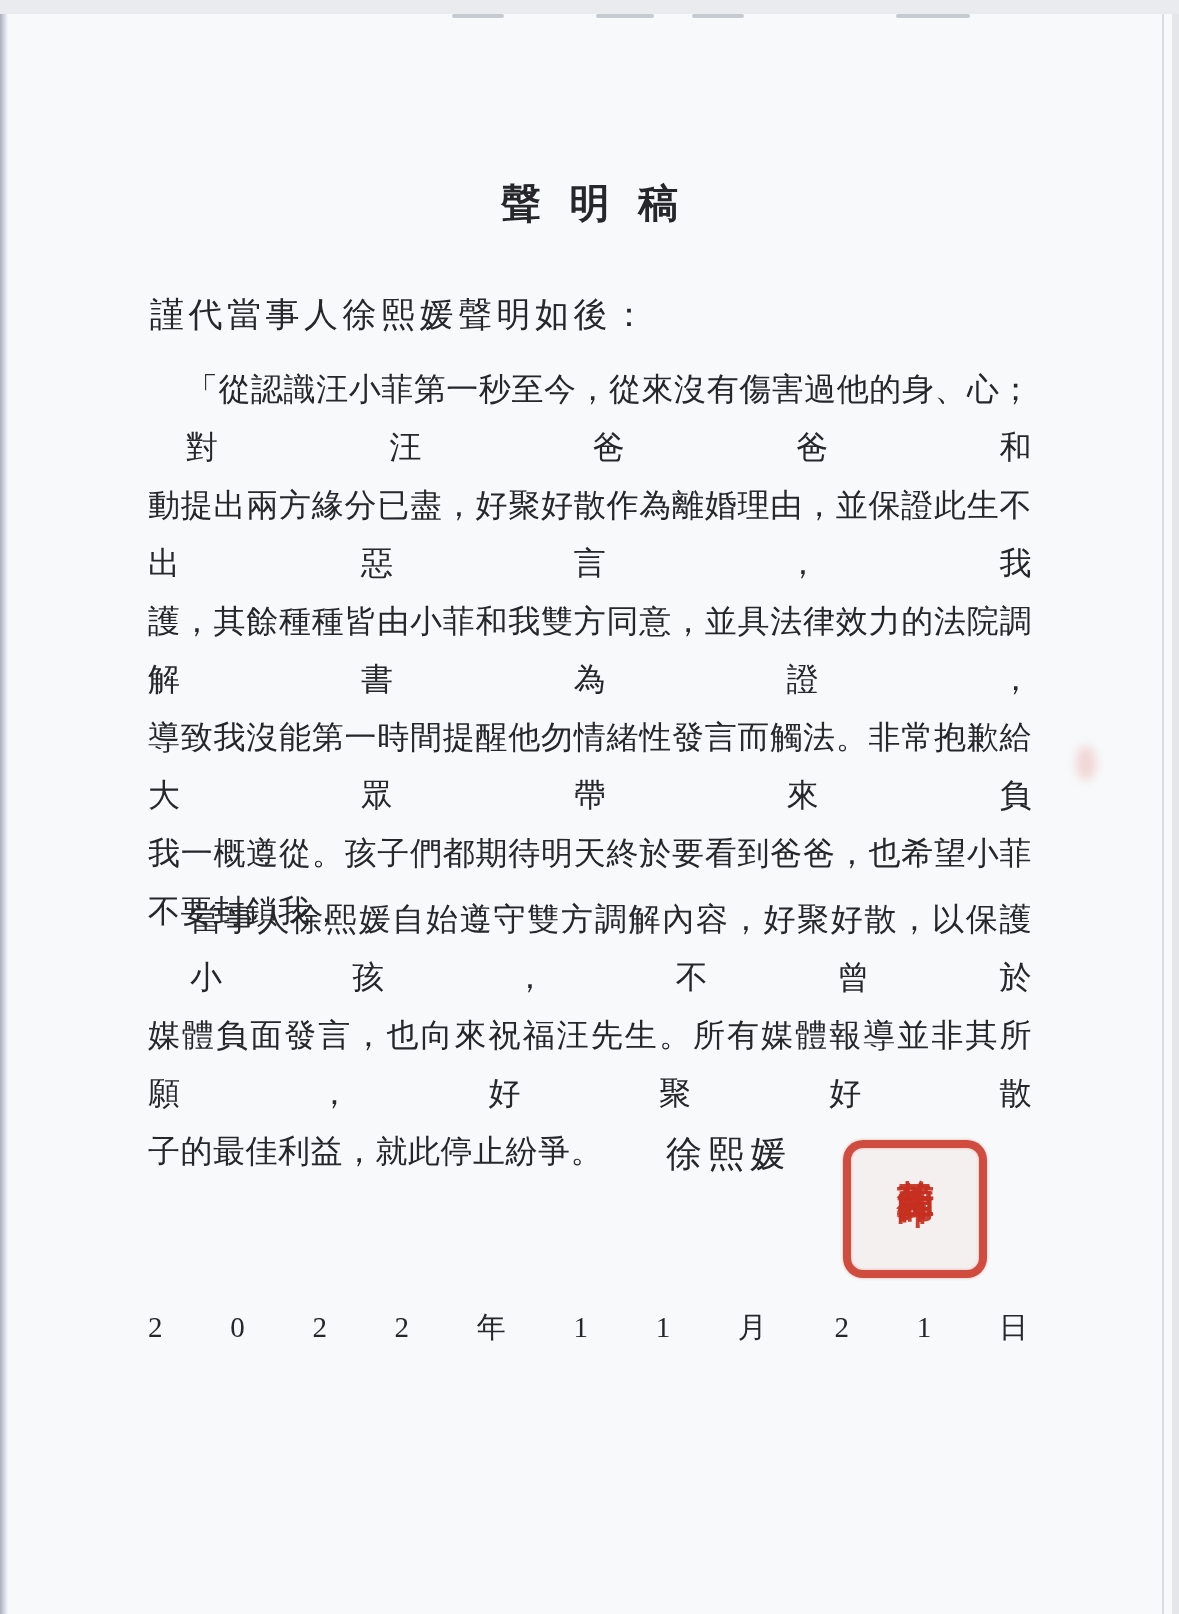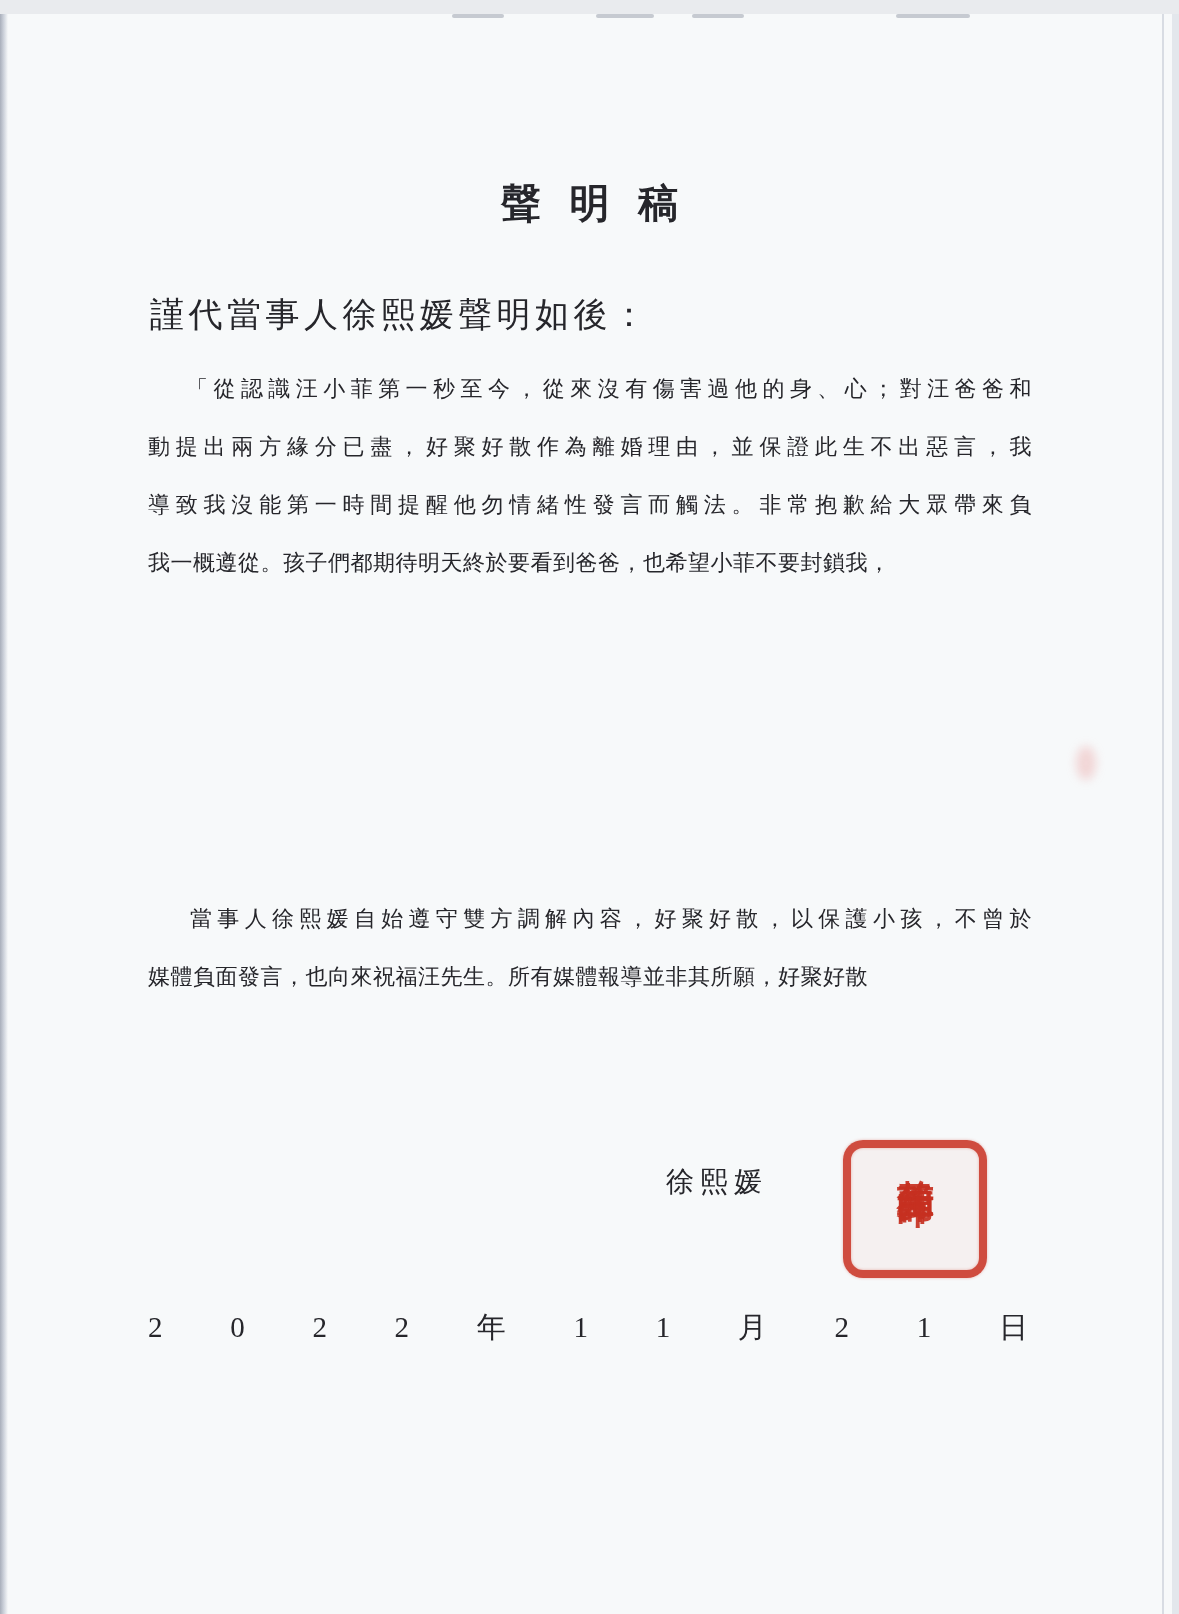--- a/index.html
+++ b/index.html
@@ -43,33 +43,33 @@
     text-align: center; font-size: 40px; font-weight: 600;
     letter-spacing: .72em; padding-left: .72em; box-sizing: border-box;
     line-height: 60px; white-space: nowrap;
   }
   .opening {
     position: absolute; top: 272px; left: 150px;
     font-size: 34px; letter-spacing: 4.5px; line-height: 58px; white-space: nowrap;
   }
   .para {
     position: absolute; left: 148px; width: 884px;
-    font-size: 22px; line-height: 58px;
+    font-size: 32px; line-height: 58px;
     text-justify: inter-character;
   }
   .para .line { text-align: justify; text-align-last: justify; letter-spacing: .5px; }
   .para .line:last-child { text-align-last: left; }
   .para-1 { top: 346px; }
   .para-1 .line:first-child { padding-left: 38px; }
   .para-2 { top: 876px; }
   .para-2 .line:first-child { padding-left: 42px; }
 
   .signature {
-    position: absolute; left: 666px; top: 1140px;
-    font-size: 28px; line-height: 56px; letter-spacing: 6px; white-space: nowrap;
+    position: absolute; left: 666px; top: 1112px;
+    font-size: 36px; line-height: 56px; letter-spacing: 6px; white-space: nowrap;
   }
   .signature .sig-line { display: block; }
 
   
   .seal {
     position: absolute; left: 843px; top: 1126px;
     width: 144px; height: 138px; box-sizing: border-box;
     border: 8px solid rgba(202,52,37,.88);
     border-radius: 20px;
     background: rgba(214,80,62,.05);
@@ -106,27 +106,29 @@
   <div class="top-smudge smudge-d"></div>
   <div class="pink-blur"></div>
 
   <div class="title">聲明稿</div>
 
   <div class="opening">謹代當事人徐熙媛聲明如後：</div>
 
   <div class="para para-1">
       <div class="line">「從認識汪小菲第一秒至今，從來沒有傷害過他的身、心；對汪爸爸和</div>
       <div class="line">動提出兩方緣分已盡，好聚好散作為離婚理由，並保證此生不出惡言，我</div>
+      <div class="line">護，其餘種種皆由小菲和我雙方同意，並具法律效力的法院調解書為證，</div>
       <div class="line">導致我沒能第一時間提醒他勿情緒性發言而觸法。非常抱歉給大眾帶來負</div>
       <div class="line">我一概遵從。孩子們都期待明天終於要看到爸爸，也希望小菲不要封鎖我，</div>
     </div>
 
   <div class="para para-2">
       <div class="line">當事人徐熙媛自始遵守雙方調解內容，好聚好散，以保護小孩，不曾於</div>
       <div class="line">媒體負面發言，也向來祝福汪先生。所有媒體報導並非其所願，好聚好散</div>
+      <div class="line">子的最佳利益，就此停止紛爭。</div>
     </div>
 
   <div class="signature">
     <span class="sig-line">徐熙媛</span>
   </div>
 
   <div class="seal">
     <div class="seal-text">
       <span class="seal-col">賴芳玉</span>
       <span class="seal-col">律師印</span>

